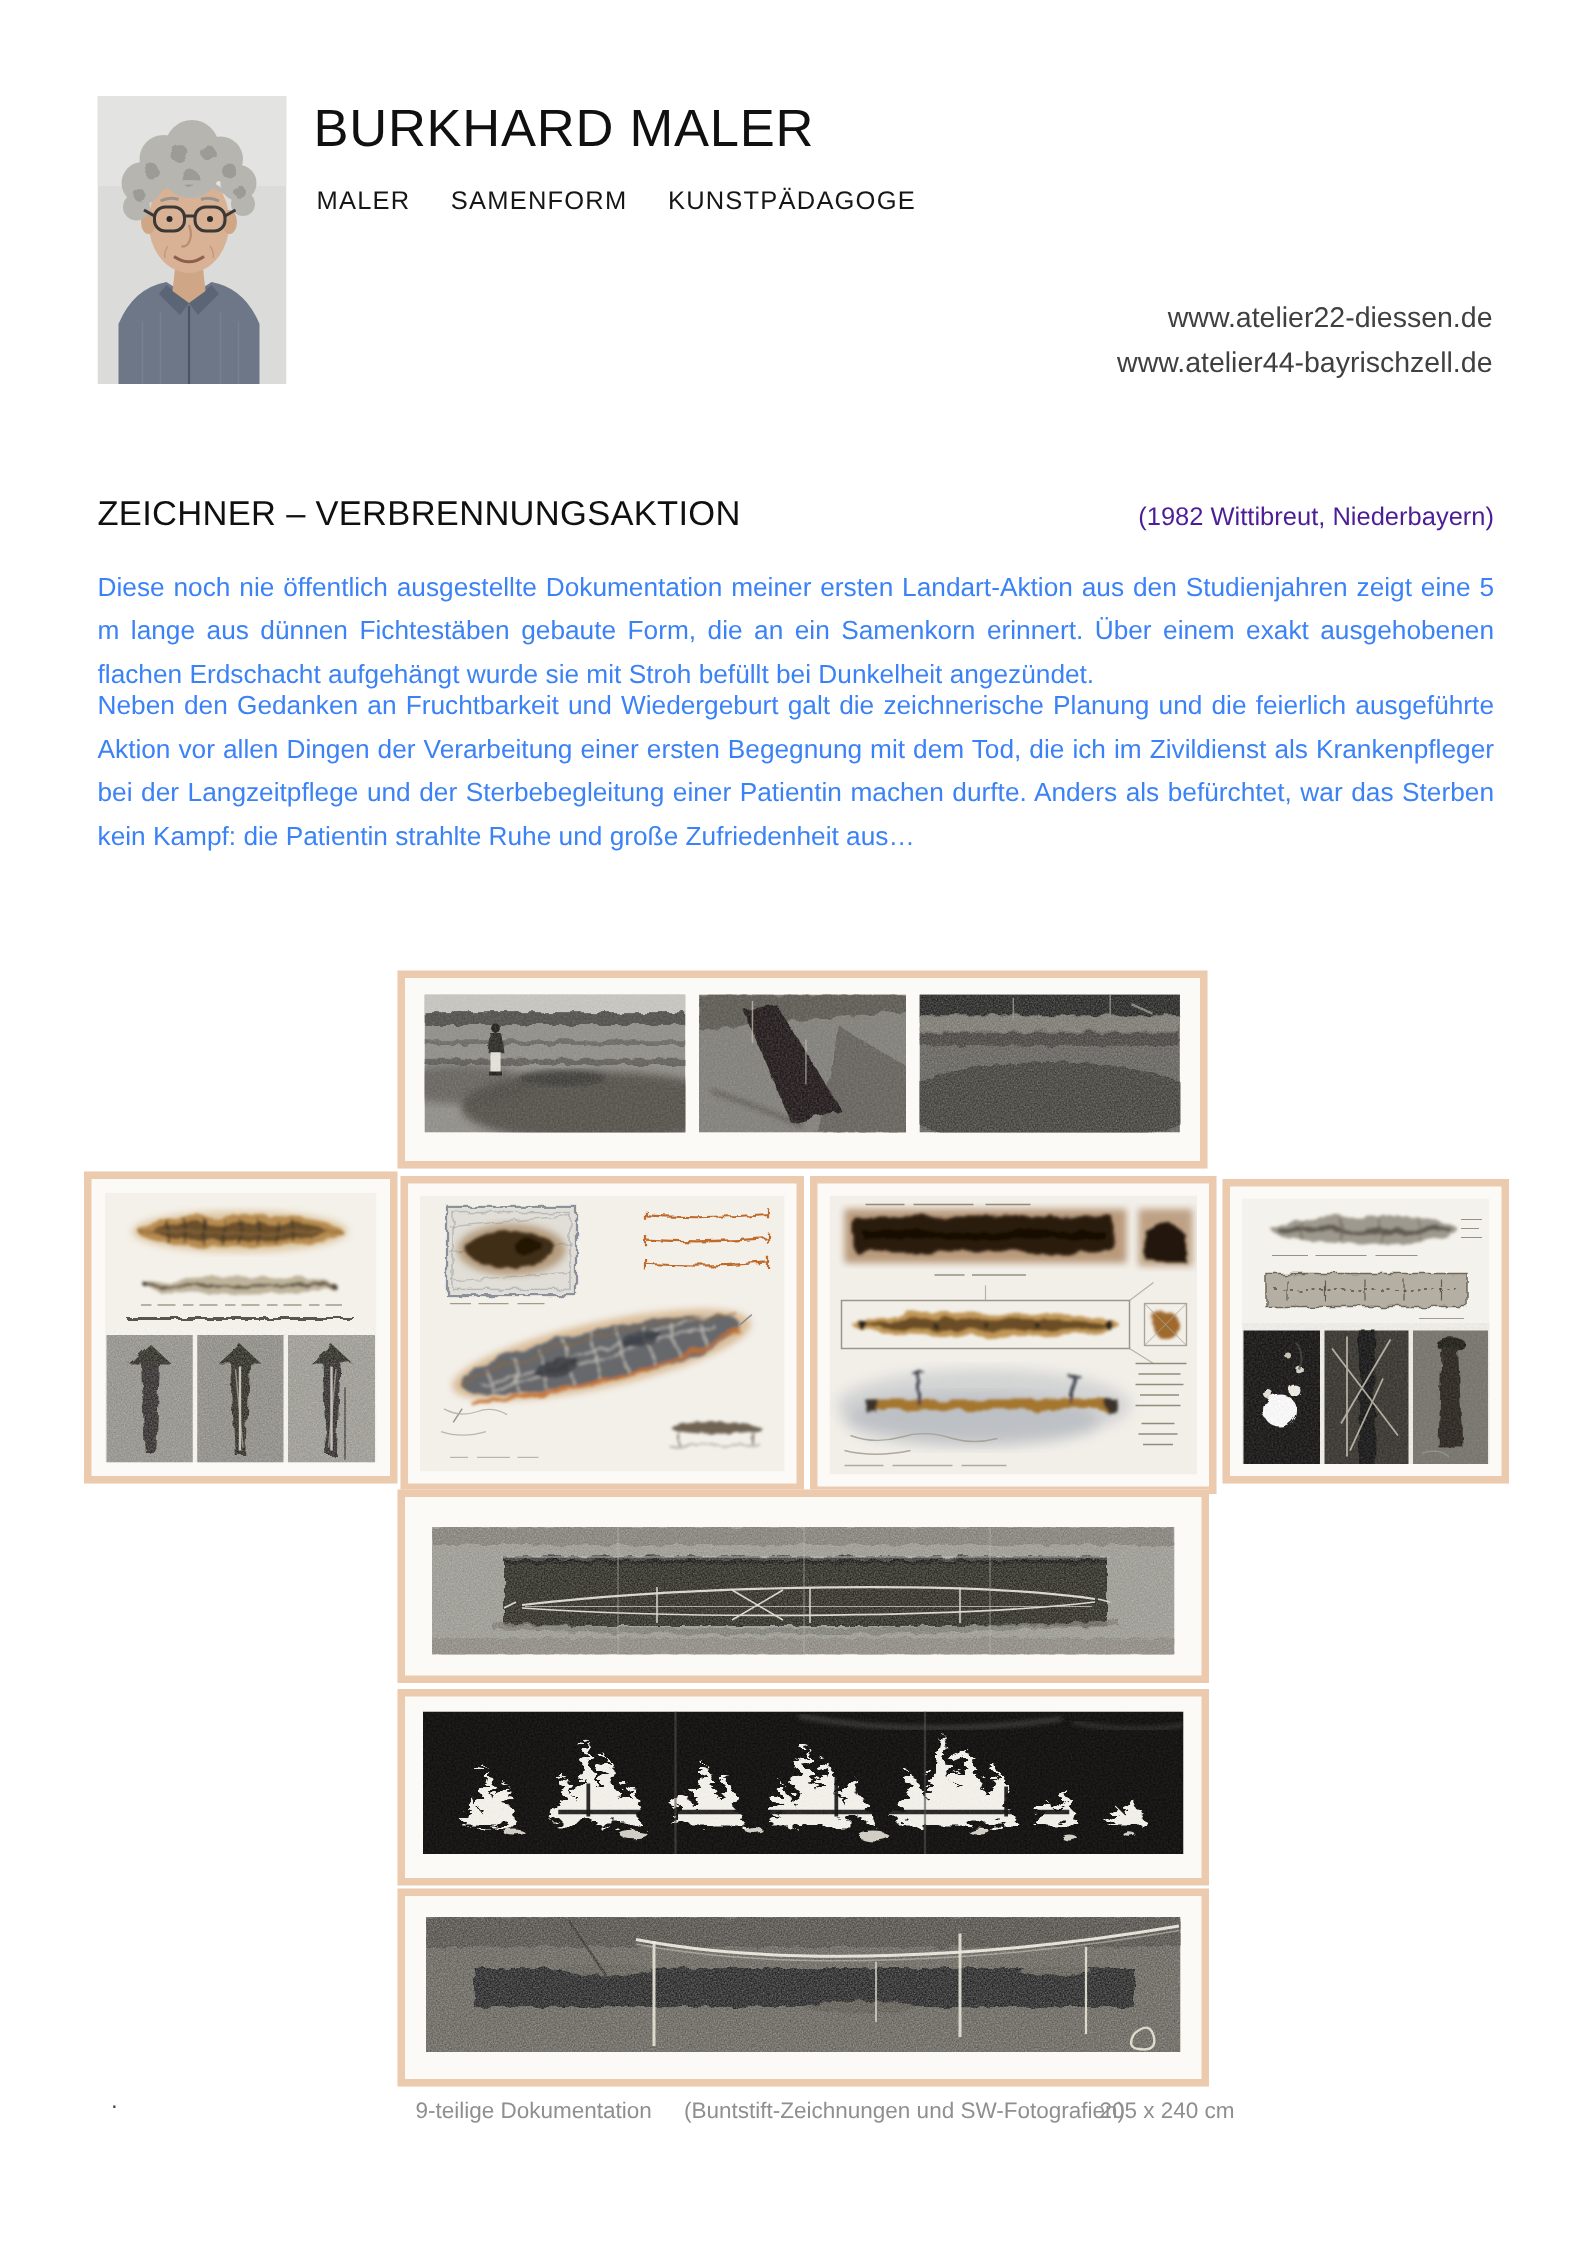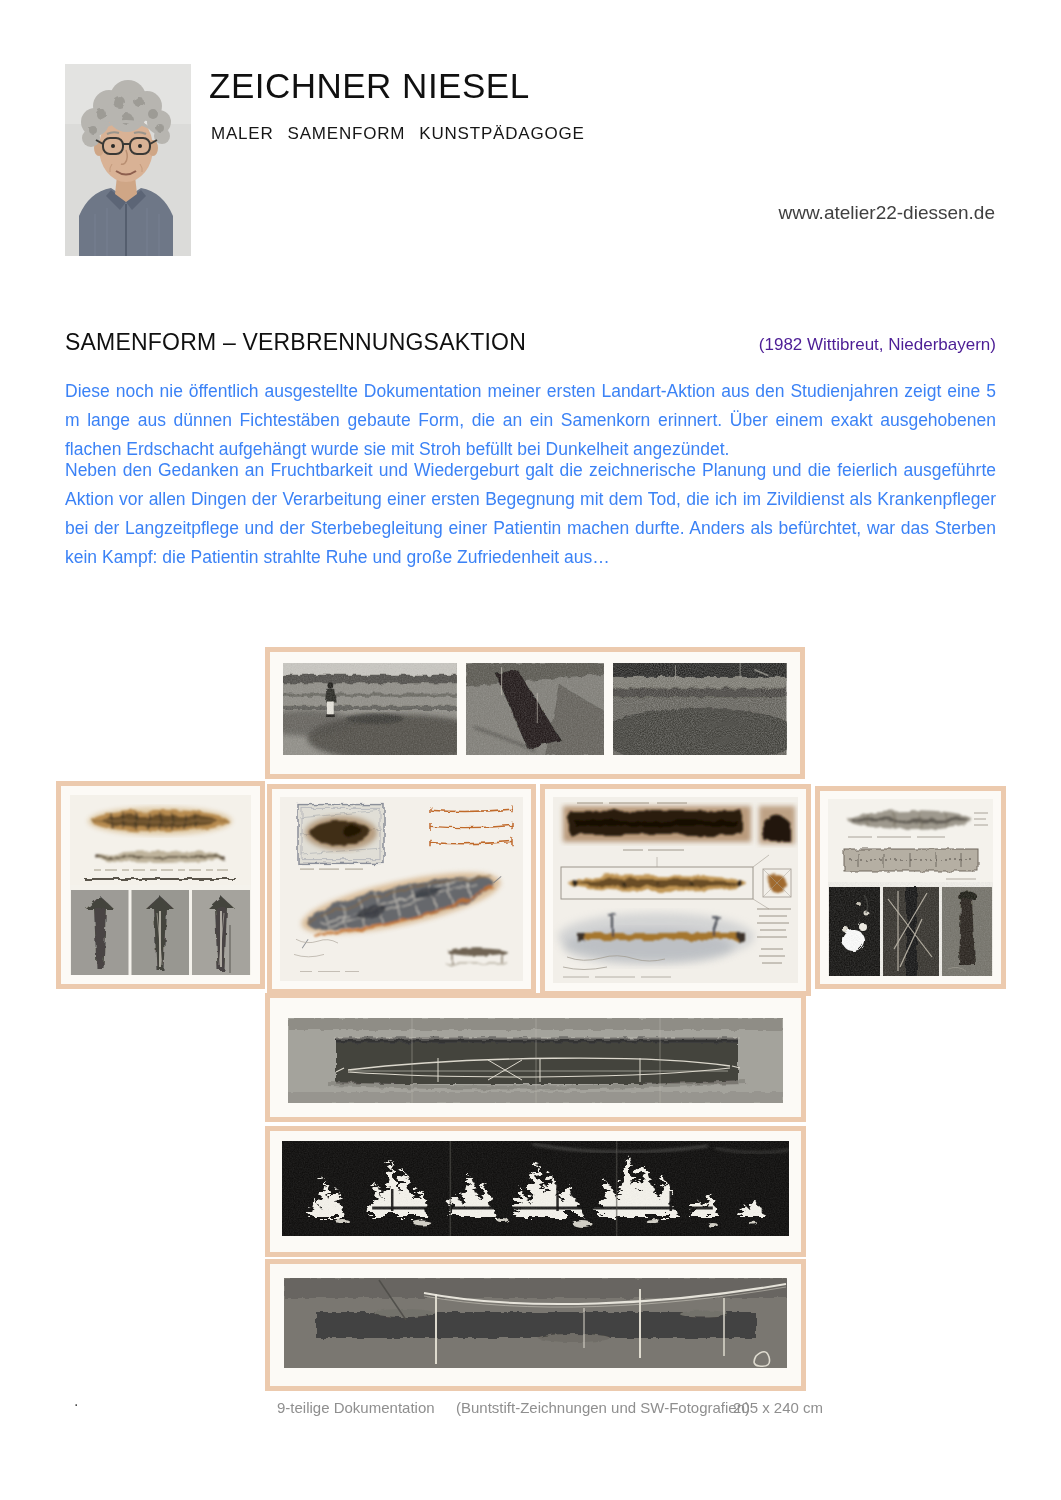--- a/index.html
+++ b/index.html
@@ -4,21 +4,21 @@
 <style>
   html,body{margin:0;padding:0;background:#ffffff;}
   .page{position:relative;width:1061px;height:1500px;background:#ffffff;
         font-family:"Liberation Sans",sans-serif;color:#1b1b1b;overflow:hidden;}
 
   
   .portrait{position:absolute;left:65px;top:64px;width:126px;height:192px;margin:0;}
   .portrait svg{display:block;width:100%;height:100%;}
   .artist-name{position:absolute;left:209px;top:66px;margin:0;
                font-size:35px;font-weight:normal;letter-spacing:.5px;color:#101010;}
-  .artist-roles{position:absolute;left:211px;top:124px;display:flex;gap:14px;
+  .artist-roles{position:absolute;left:211px;top:124px;display:flex;gap:27px;
                 font-size:17px;letter-spacing:.8px;color:#161616;}
   .links{position:absolute;right:66px;top:198px;display:flex;flex-direction:column;
          align-items:flex-end;font-size:19px;line-height:30px;}
   .links a{color:#404040;text-decoration:none;cursor:pointer;}
 
   
   .section-head{position:absolute;left:65px;top:329px;width:931px;display:flex;
                 justify-content:space-between;align-items:baseline;}
   .section-title{margin:0;font-size:23px;font-weight:normal;letter-spacing:.2px;color:#101010;}
   .section-sub{font-size:17px;color:#4c1d95;}
@@ -143,32 +143,33 @@
         <circle cx="75" cy="82" r="2" fill="#2a2a28"></circle>
       <path d="M42 70 q6 -3 12 -1" stroke="#9a958c" stroke-width="2" fill="none"></path>
       <path d="M69 69 q6 -2 12 1" stroke="#9a958c" stroke-width="2" fill="none"></path>
       <path d="M61 86 q3 8 -1 13 q-2 2 -4 1" stroke="#b98f72" stroke-width="1.5" fill="none"></path>
       <path d="M51 107 q10 7 20 0" stroke="#8d5f4e" stroke-width="2" fill="none"></path>
       <path d="M47 100 q-3 4 -2 8" stroke="#c49a7c" stroke-width="1" fill="none"></path>
       <path d="M75 100 q3 4 2 8" stroke="#c49a7c" stroke-width="1" fill="none"></path>
     </svg>
   </figure>
 
-  <h1 class="artist-name">ZEICHNER NIESEL</h1>
+  <h1 class="artist-name">BURKHARD MALER</h1>
   <div class="artist-roles">
     <span>MALER</span>
     <span>SAMENFORM</span>
     <span>KUNSTPÄDAGOGE</span>
   </div>
   <nav class="links">
     <a>www.atelier22-diessen.de</a>
+    <a>www.atelier44-bayrischzell.de</a>
   </nav>
 
   <div class="section-head">
-    <h2 class="section-title">SAMENFORM – VERBRENNUNGSAKTION</h2>
+    <h2 class="section-title">ZEICHNER – VERBRENNUNGSAKTION</h2>
     <span class="section-sub">(1982 Wittibreut, Niederbayern)</span>
   </div>
   <p class="body-text p1">Diese noch nie öffentlich ausgestellte Dokumentation meiner ersten Landart-Aktion aus den Studienjahren zeigt eine 5 m lange aus dünnen Fichtestäben gebaute Form, die an ein Samenkorn erinnert. Über einem exakt ausgehobenen flachen Erdschacht aufgehängt wurde sie mit Stroh befüllt bei Dunkelheit angezündet.</p>
   <p class="body-text p2">Neben den Gedanken an Fruchtbarkeit und Wiedergeburt galt die zeichnerische Planung und die feierlich ausgeführte Aktion vor allen Dingen der Verarbeitung einer ersten Begegnung mit dem Tod, die ich im Zivildienst als Krankenpfleger bei der Langzeitpflege und der Sterbebegleitung einer Patientin machen durfte. Anders als befürchtet, war das Sterben kein Kampf: die Patientin strahlte Ruhe und große Zufriedenheit aus…</p>
 
   <figure class="panel panel-a">
     <div class="strip">
       <svg style="flex:0 0 34.5%" viewBox="0 0 180 86" preserveAspectRatio="none">
         <rect width="180" height="86" fill="#8e8c85"></rect>
         <rect width="180" height="13" fill="#c9c7c1"></rect>

